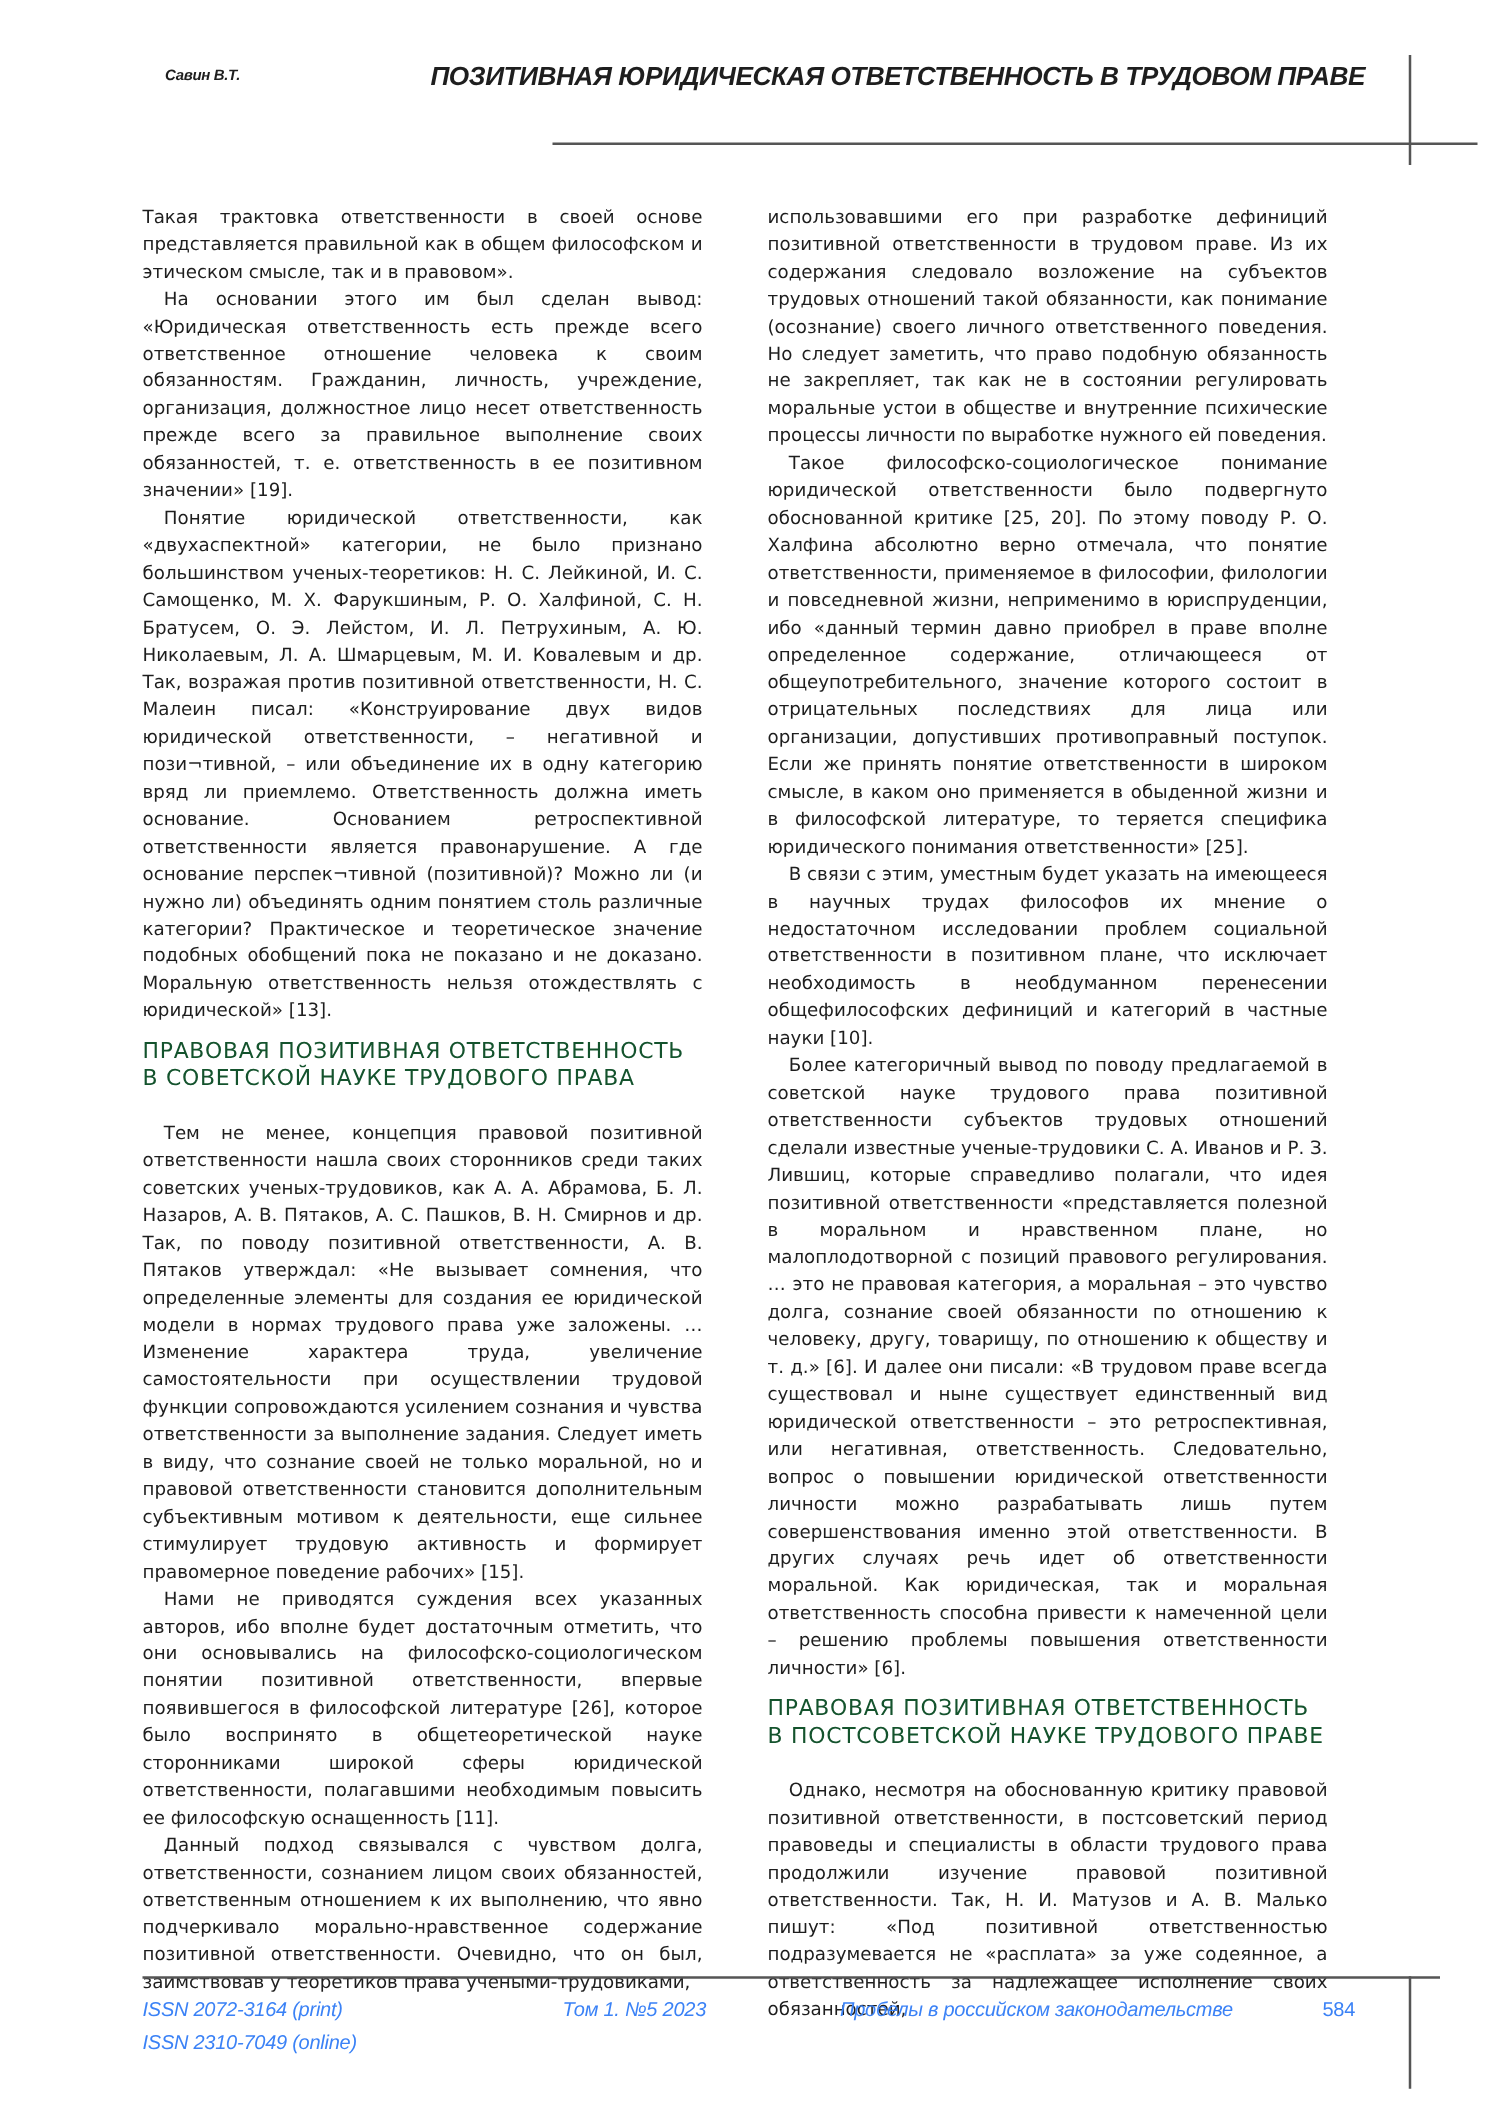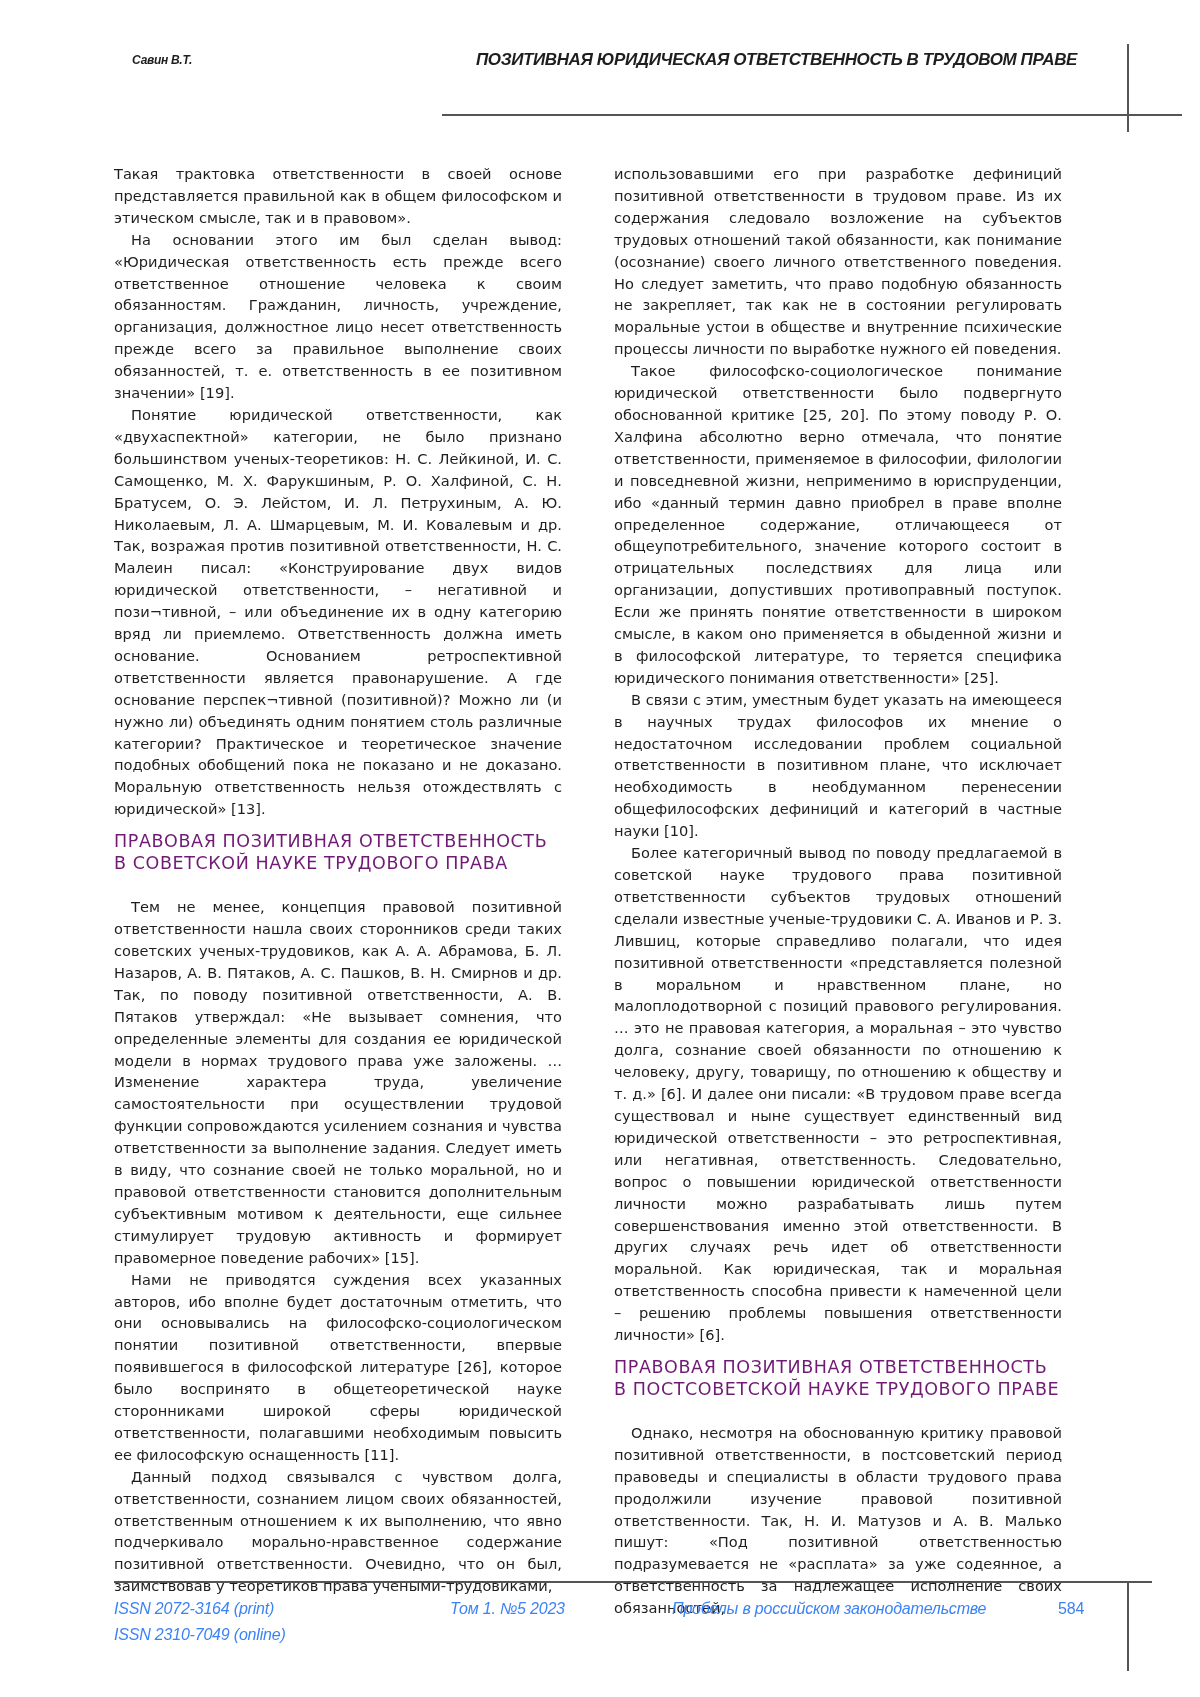--- a/index.html
+++ b/index.html
@@ -1,26 +1,26 @@
 <!DOCTYPE html>
 <html><head>
 <meta charset="utf-8">
 <style>
   html, body { margin: 0; padding: 0; background: #ffffff; }
   body { width: 1200px; height: 1697px; position: relative; overflow: hidden; color: #1e1e1e; }
   .hdr-author { position: absolute; left: 114px; top: 53px; font-family: "Liberation Sans", sans-serif; font-style: italic; font-weight: bold; font-size: 12px; letter-spacing: -0.3px; margin-left: 18px; }
-  .hdr-title { position: absolute; right: 123px; top: 50px; font-family: "Liberation Sans", sans-serif; font-style: italic; font-weight: bold; font-size: 17px; letter-spacing: -0.4px; white-space: nowrap; }
+  .hdr-title { position: absolute; right: 108px; top: 50px; font-family: "Liberation Sans", sans-serif; font-style: italic; font-weight: bold; font-size: 21px; letter-spacing: -0.4px; white-space: nowrap; }
   .hdr-rule { position: absolute; left: 442px; top: 114px; width: 740px; height: 2px; background: #555; }
   .vline-top { position: absolute; left: 1127px; top: 44px; width: 2px; height: 88px; background: #555; }
   .col { position: absolute; top: 128px; width: 448px; font-family: "DejaVu Sans", sans-serif; font-size: 14.6px; line-height: 21.9px; text-align: justify; hyphens: auto; margin-top: 35px; }
   .col-left { left: 114px; }
   .col-right { left: 614px; }
   .col p { margin: 0; text-indent: 17px; }
   .col p.noindent { text-indent: 0; }
-  .col h2 { margin: 10px 0 22px 0; font-family: "DejaVu Sans", sans-serif; font-weight: normal; font-size: 17.5px; line-height: 22px; letter-spacing: 0.6px; text-align: left; color: #701a75; }
+  .col h2 { margin: 10px 0 22px 0; font-family: "DejaVu Sans", sans-serif; font-weight: normal; font-size: 17.5px; line-height: 22px; letter-spacing: 0.6px; text-align: left; color: #14532d; }
   .ftr-rule { position: absolute; left: 114px; top: 1581px; width: 1038px; height: 2px; background: #555; }
   .vline-bot { position: absolute; left: 1127px; top: 1581px; width: 2px; height: 90px; background: #555; }
   .ftr { position: absolute; font-family: "Liberation Sans", sans-serif; font-style: italic; font-size: 16px; color: #3b82f6; letter-spacing: -0.2px; }
   .ftr-issn1 { left: 114px; top: 1600px; }
   .ftr-issn2 { left: 114px; top: 1626px; }
   .ftr-vol { left: 450px; top: 1600px; }
   .ftr-journal { left: 672px; top: 1600px; }
   .ftr-page { left: 1058px; top: 1600px; font-style: normal; }
 </style>
 </head>

